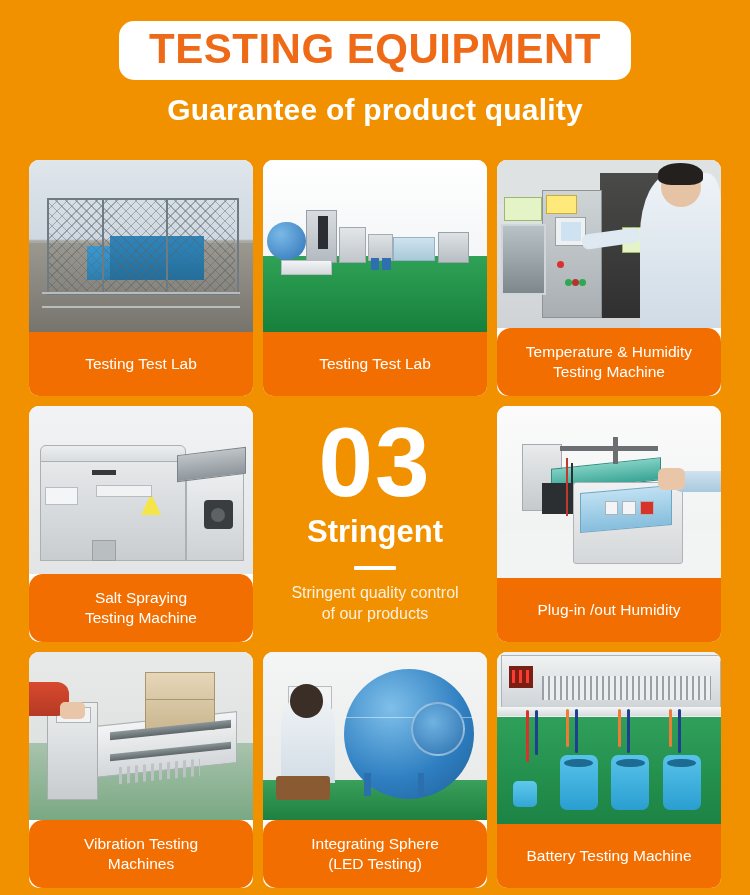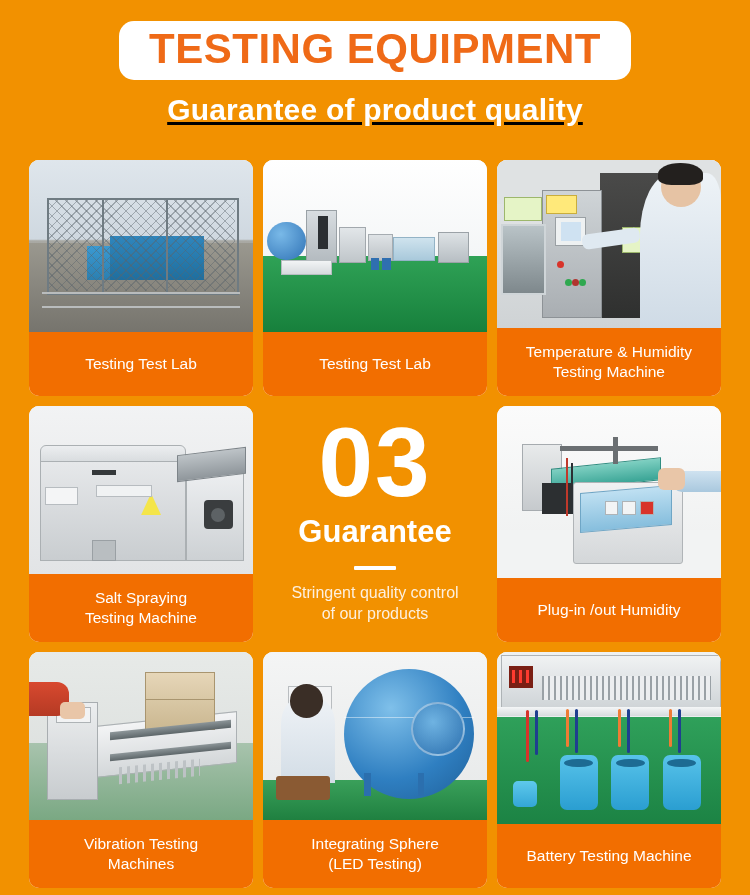--- a/index.html
+++ b/index.html
@@ -2,21 +2,21 @@
 <html><head>
 <meta charset="utf-8">
 <style>
   html,body{margin:0;padding:0;}
   body{
     width:750px;height:895px;
     background:#f29100;
     font-family:"Liberation Sans", sans-serif;
     overflow:hidden;
   }
-  .page{position:relative;width:750px;height:744px;text-decoration:underline;}
+  .page{position:relative;width:750px;height:744px;}
 
   
   .header{padding-top:21px;text-align:center;}
   .title-pill{
     display:inline-block;
     background:#ffffff;
     border-radius:15px;
     padding:6px 30px 9px 30px;
     line-height:1;
   }
@@ -74,21 +74,21 @@
     text-align:center;
     font-size:15.5px;
     line-height:20px;
     padding:8px 6px;
     min-height:48px;
     display:flex;
     align-items:center;
     justify-content:center;
   }
   .card .caption span{display:block;width:100%;white-space:pre-line;}
-  .card.tall-cap .caption{min-height:52px;}
+  .card.tall-cap .caption{min-height:52px;border-radius:14px;}
 
   
   .inspection{
     width:100%;height:100%;
     display:flex;
     flex-direction:column;
     align-items:center;
     justify-content:flex-start;
     text-align:center;
     padding-top:6px;
@@ -433,21 +433,21 @@
           <div class="caption">
             <span>Salt Spraying
 Testing Machine</span>
           </div>
         </div>
       </div>
 
       <div class="col mid">
         <div class="inspection">
           <div class="num">03</div>
-          <div class="word">Guarantee</div>
+          <div class="word">Stringent</div>
           <div class="divider"></div>
           <div class="desc">Stringent quality control
 of our products</div>
         </div>
       </div>
 
       <div class="col">
         <div class="card">
           <div class="photo">
             <div class="ph p-plug">

